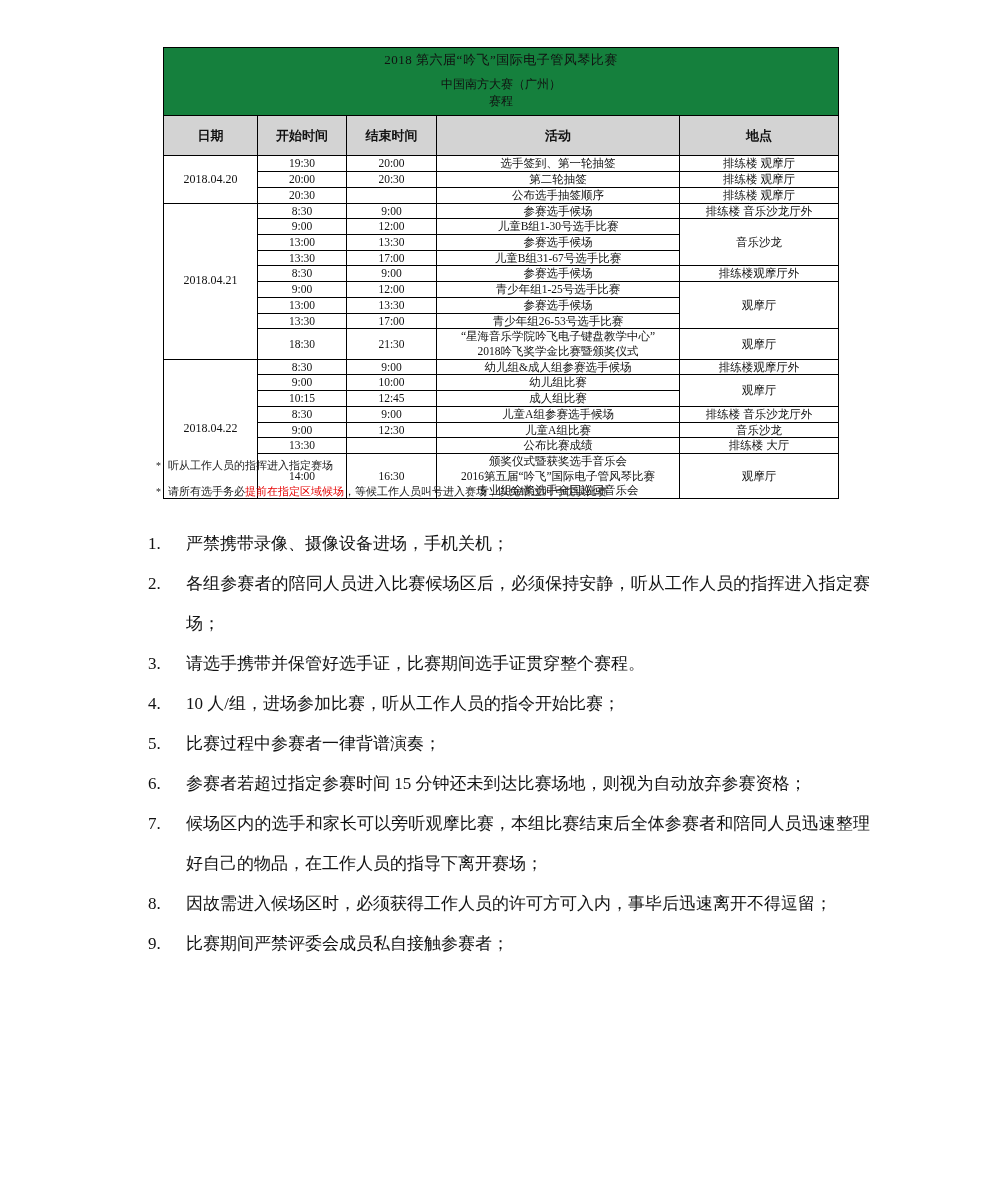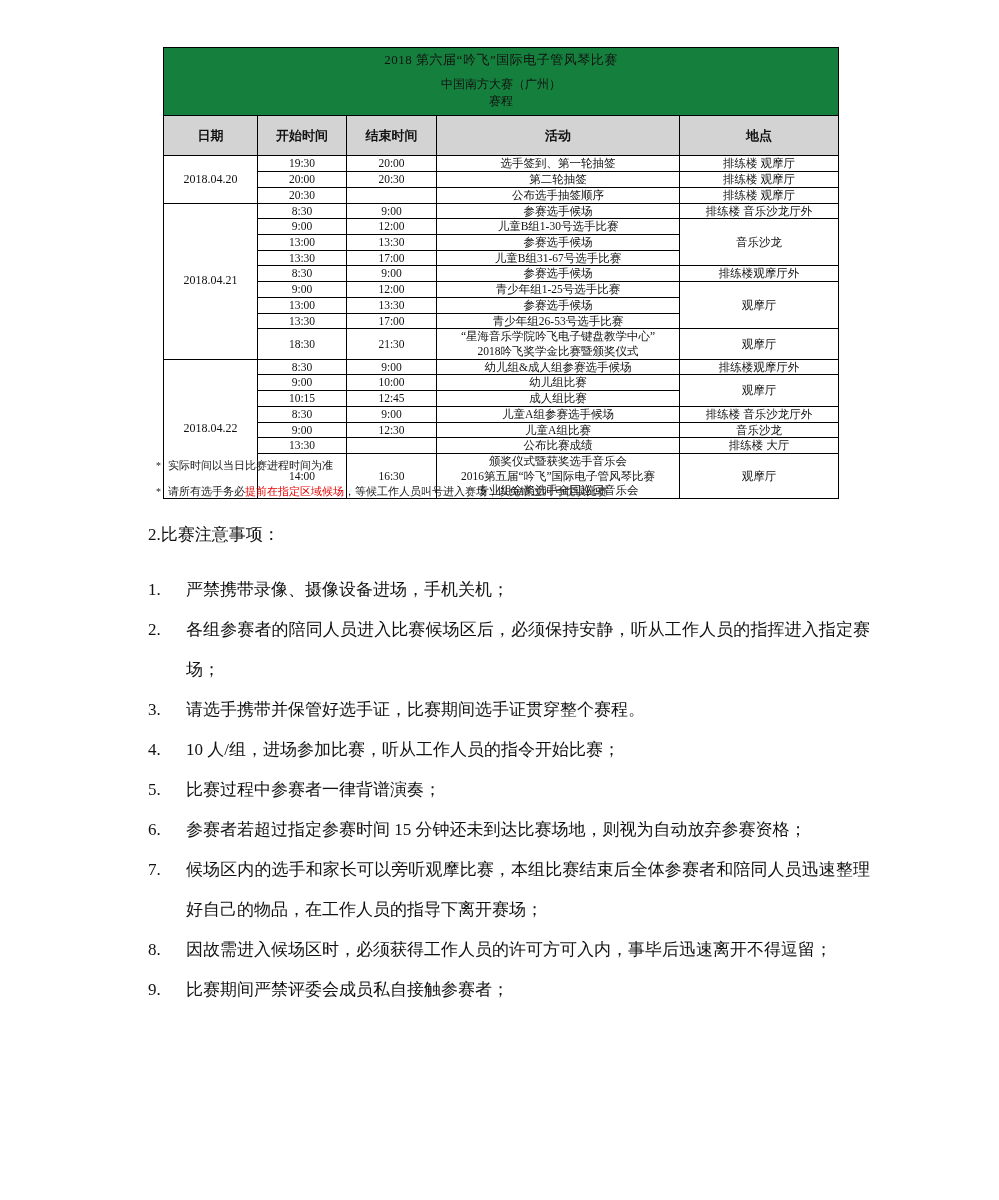--- a/index.html
+++ b/index.html
@@ -204,29 +204,28 @@
             <td>16:30</td>
             <td>颁奖仪式暨获奖选手音乐会<br>2016第五届“吟飞”国际电子管风琴比赛<br>专业组金奖选手全国巡回音乐会</td>
             <td>观摩厅</td>
           </tr>
         </tbody>
     </table>
   </div>
 
   <div class="footnotes">
     <div class="footnote">
-      <span class="bullet">*</span><span>实际时间以当日比赛进程时间为准</span>
+      <span class="bullet">*</span><span>听从工作人员的指挥进入指定赛场</span>
     </div>
     <div class="footnote">
       <span class="bullet">*</span><span>请所有选手务必</span><span class="red">提前在指定区域候场</span><span>，等候工作人员叫号进入赛场，以免错过叫号耽误比赛</span>
     </div>
   </div>
 
   <div class="notes">
-    <div class="notes-heading">2.比赛注意事项：</div>
     <div>
         <div class="note-item">
           <div class="note-num">1.</div>
           <div class="note-text">严禁携带录像、摄像设备进场，手机关机；</div>
         </div>
         <div class="note-item">
           <div class="note-num">2.</div>
           <div class="note-text">各组参赛者的陪同人员进入比赛候场区后，必须保持安静，听从工作人员的指挥进入指定赛场；</div>
         </div>
         <div class="note-item">

